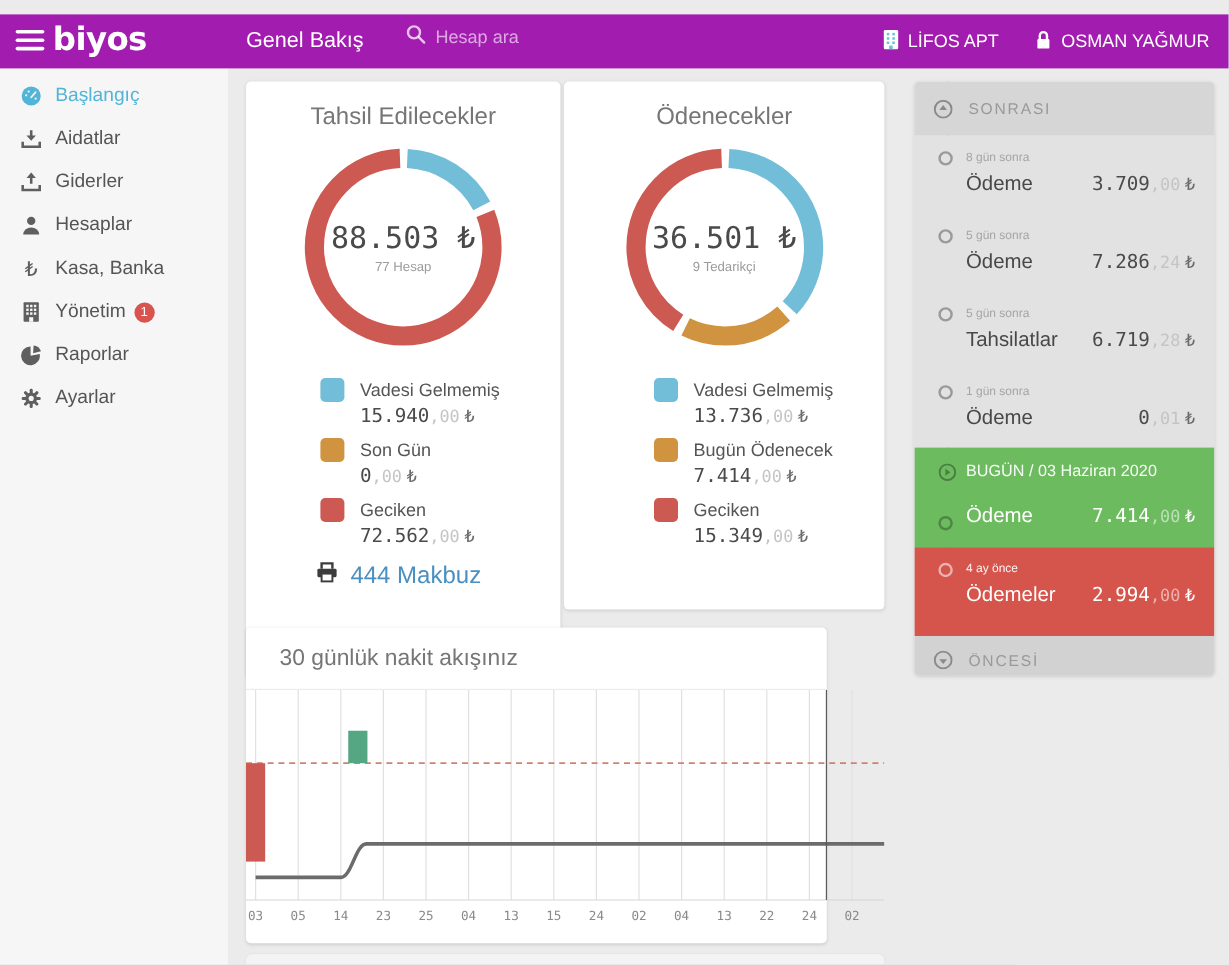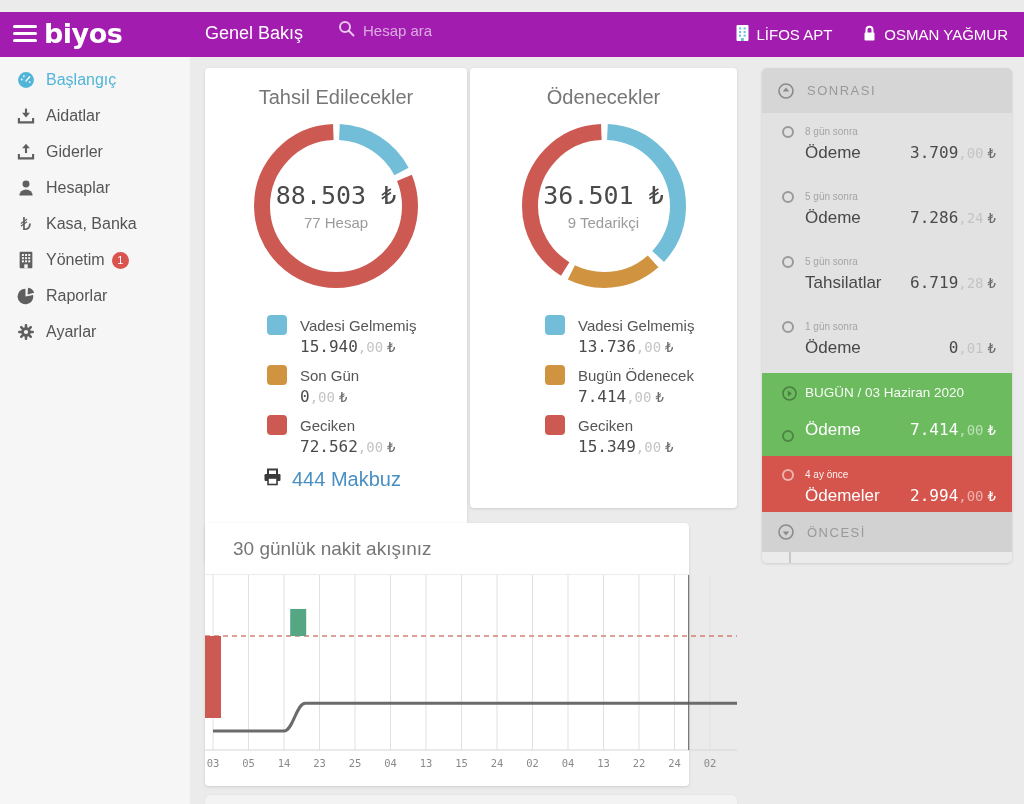--- a/index.html
+++ b/index.html
@@ -27,21 +27,21 @@
   .side-badge { display:inline-flex; align-items:center; justify-content:center; width:17px; height:17px; border-radius:50%; background:#d9534f; color:#fff; font-size:11px; margin-left:7px; }
 
   
   .card { position:absolute; background:#fff; border-radius:4px; box-shadow:0 1px 3px rgba(0,0,0,.12); }
   .card-recv { left:205px; top:68px; width:262px; height:496px; }
   .card-pay  { left:470px; top:68px; width:267px; height:440px; }
   .donut-title { margin-top:18px; text-align:center; color:#767676; font-size:20px; }
   .donut-wrap { position:relative; width:170px; height:170px; margin:12px auto 0; }
   .donut-center { position:absolute; inset:0; display:flex; flex-direction:column; align-items:center; justify-content:center; pointer-events:none; }
   .donut-total { font-family:"DejaVu Sans Mono",monospace; font-size:25px; color:#4a4a4a; }
-  .donut-sub { font-size:15px; color:#9b9b9b; margin-top:4px; }
+  .donut-sub { font-size:11px; color:#9b9b9b; margin-top:4px; }
   .legend { margin-top:24px; }
   .card-recv .legend { margin-left:62px; }
   .card-pay  .legend { margin-left:75px; }
   .leg-row { margin-bottom:9px; }
   .leg-head { display:flex; align-items:center; }
   .leg-sq { width:20px; height:20px; border-radius:4px; margin-right:13px; flex:0 0 20px; }
   .leg-label { color:#555; font-size:15px; }
   .leg-amount { margin-left:33px; margin-top:2px; font-family:"DejaVu Sans Mono",monospace; font-size:16px; color:#4a4a4a; }
   .dec { color:#c4c4c4; font-size:14px; }
   .cur { color:#6a6a6a; font-size:14px; margin-left:4px; }
@@ -58,21 +58,21 @@
   .tl-body { position:relative; background:#e2e2e2; z-index:2; }
   .tl-item { position:relative; height:65px; padding:13px 16px 0 43px; cursor:pointer; }
   .tl-when { font-size:10px; color:#a5a5a5; }
   .tl-row { display:flex; justify-content:space-between; align-items:baseline; margin-top:6px; }
   .tl-name { font-size:17px; color:#484848; }
   .tl-val { font-family:"DejaVu Sans Mono",monospace; font-size:16px; color:#4a4a4a; }
   .tl-dot { position:absolute; left:20px; top:13px; width:12px; height:12px; border:2px solid #9a9a9a; border-radius:50%; background:#e2e2e2; z-index:3; }
   .tl-today { position:relative; height:83px; padding:12px 16px 0 43px; background:#6cbb5f; z-index:2; cursor:pointer; }
   .tl-today .tl-when { color:rgba(255,255,255,.95); font-size:13.5px; }
   .tl-today .tl-row { margin-top:20px; }
-  .tl-past { position:relative; height:56px; padding:13px 16px 0 43px; background:#d5544b; z-index:2; cursor:pointer; }
+  .tl-past { position:relative; height:74px; padding:13px 16px 0 43px; background:#d5544b; z-index:2; cursor:pointer; }
   .tl-past .tl-when { color:rgba(255,255,255,.92); }
   .colored .tl-name { color:#fff; }
   .colored .tl-val { color:#fff; }
   .colored .dec { color:rgba(255,255,255,.55); }
   .colored .cur { color:#fff; }
   .tl-today .tl-dot2 { position:absolute; left:20px; top:57px; width:12px; height:12px; border:2px solid rgba(0,0,0,.28); border-radius:50%; background:#6cbb5f; z-index:3; }
   .tl-past .tl-dot3 { position:absolute; left:20px; top:13px; width:12px; height:12px; border:2px solid rgba(255,255,255,.55); border-radius:50%; background:#d5544b; z-index:3; }
   .tl-icon { position:relative; z-index:3; display:flex; }
 
   

